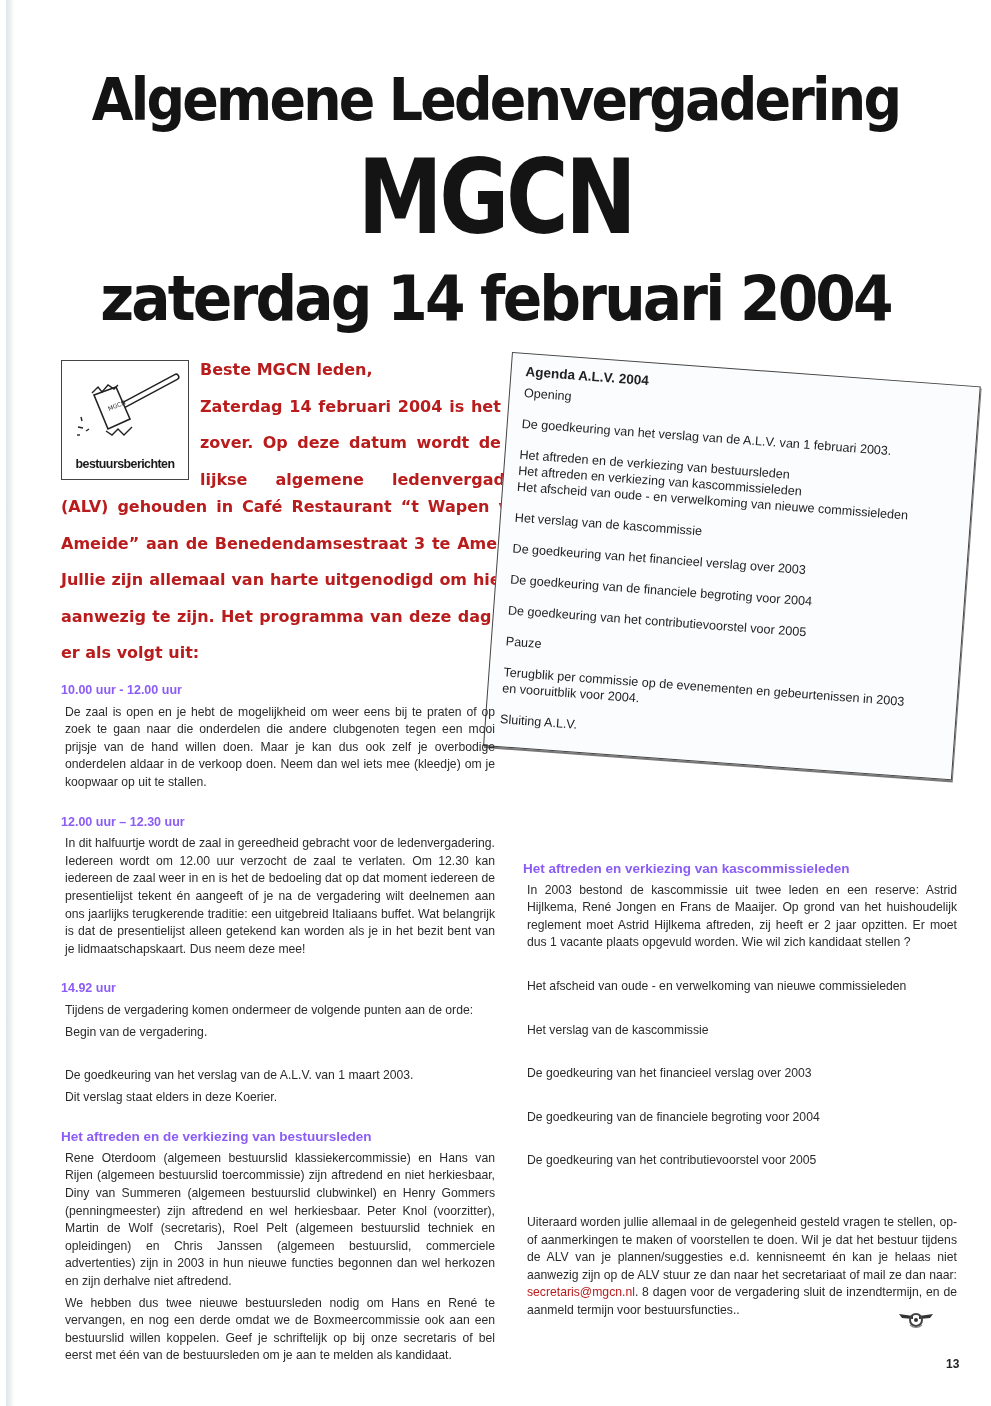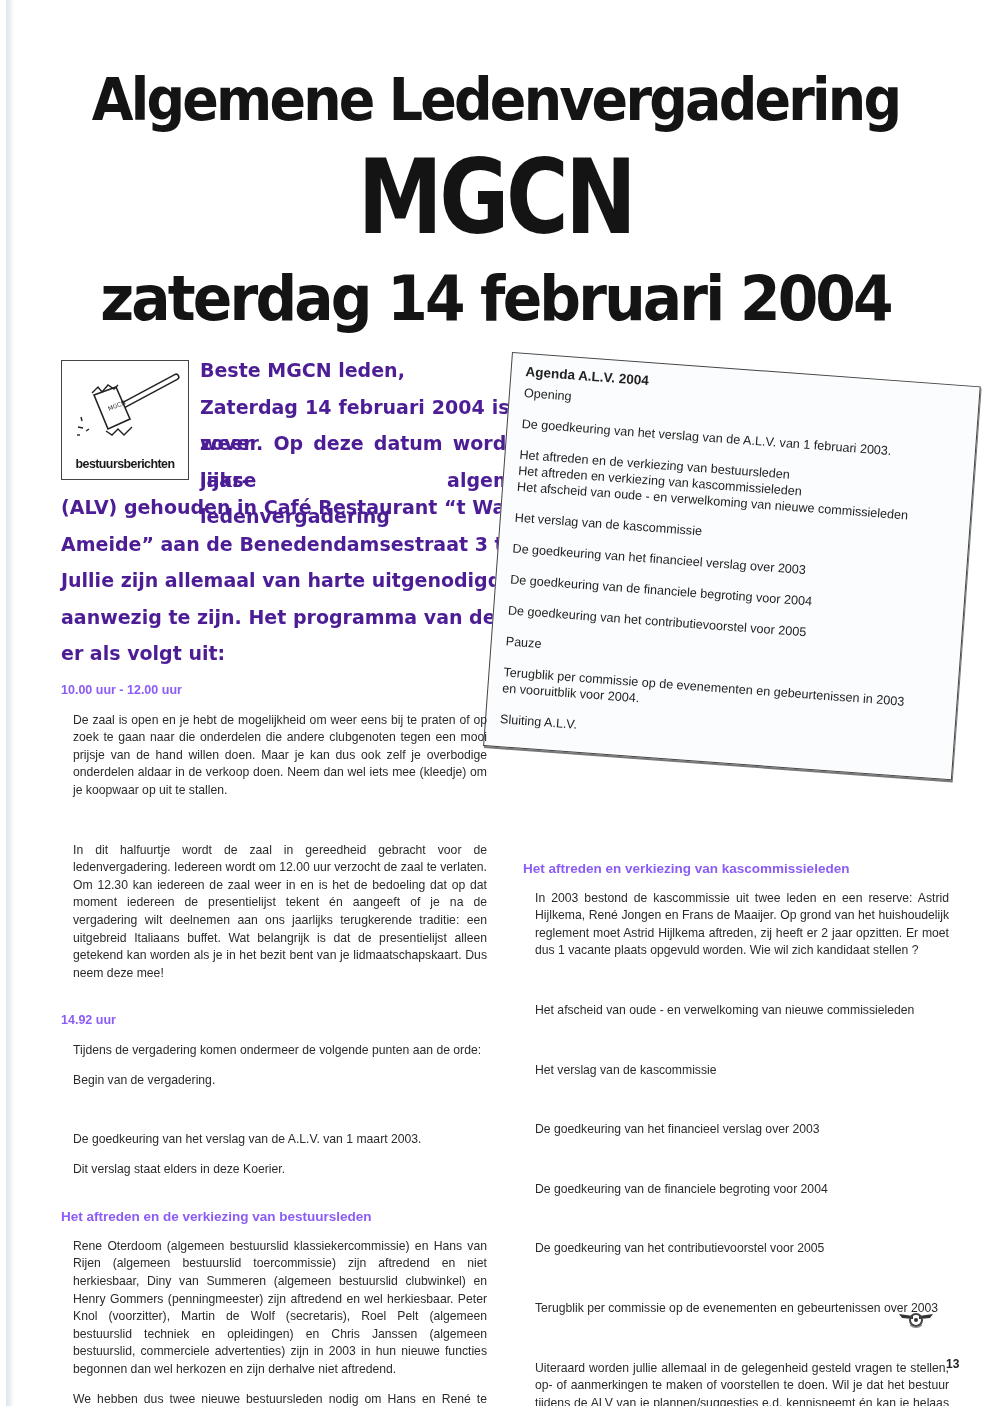--- a/index.html
+++ b/index.html
@@ -26,41 +26,41 @@
       border: 1.5px solid #444; background: #fff; box-sizing: border-box;
     }
     .logo-box svg { position: absolute; left: 10px; top: 4px; }
     .logo-label {
       position: absolute; left: 0; right: 0; bottom: 8px; text-align: center;
       font-family: "Liberation Sans", sans-serif; font-weight: bold; font-size: 13.5px;
       letter-spacing: -0.6px; transform: scaleX(0.92);
     }
 
     .intro {
-      position: absolute; font-family: "DejaVu Sans", sans-serif; font-size: 19px;
-      font-weight: bold; color: #4c1d95; line-height: 36.5px;
+      position: absolute; font-family: "DejaVu Sans", sans-serif; font-size: 16px;
+      font-weight: bold; color: #b91c1c; line-height: 36.5px;
     }
     .intro-top { left: 200px; top: 352px; width: 352px; text-align: justify; }
     .intro-top .line { display: block; text-align: justify; text-align-last: justify; height: 36.5px; }
     .intro-top .line.first { text-align-last: left; }
     .intro-bottom { left: 61px; top: 489px; width: 470px; }
     .intro-bottom .line { display: block; text-align: justify; text-align-last: justify; height: 36.5px; white-space: nowrap; }
     .intro-bottom .line.last { text-align-last: left; }
 
     .col-left {
       position: absolute; left: 61px; top: 682px; width: 438px;
       font-family: "Liberation Sans", sans-serif; font-size: 12.2px; line-height: 17.6px; color: #2b2b2b;
     }
     .col-right {
       position: absolute; left: 523px; top: 860px; width: 438px;
       font-family: "Liberation Sans", sans-serif; font-size: 12.2px; line-height: 17.6px; color: #2b2b2b;
     }
     .sec-head { font-weight: bold; color: #8b5cf6; margin: 0; font-size: 12.5px; }
     .sec-head.big { font-size: 13.5px; }
-    .para { margin: 12px; text-align: justify; }
+    .para { margin: 4px; text-align: justify; }
     .gap { height: 18px; }
 
     .agenda {
       position: absolute; left: 512px; top: 352px; width: 470px; height: 395px;
       border: 1px solid #444; background: #fbfcfd; box-sizing: border-box;
       transform: rotate(4.2deg); transform-origin: 0 0;
       font-family: "Liberation Sans", sans-serif; color: #222; font-size: 12.6px;
       padding: 10px 10px 0 14px;
       box-shadow: 1px 2px 0 #777;
     }
@@ -129,20 +129,21 @@
   <p class="agenda-item sp">Pauze</p>
   <p class="agenda-item sp">Terugblik per commissie op de evenementen en gebeurtenissen in 2003</p>
   <p class="agenda-item tight">en vooruitblik voor 2004.</p>
   <p class="agenda-item sp">Sluiting A.L.V.</p>
 </div>
 
 <div class="col-left">
   <p class="sec-head">10.00 uur - 12.00 uur</p>
   <p class="para">De zaal is open en je hebt de mogelijkheid  om weer eens bij te praten of op zoek te gaan naar die onderdelen die andere clubgenoten tegen een mooi prijsje van de hand willen doen. Maar je kan dus ook zelf je overbodige onderdelen aldaar in de verkoop doen. Neem dan wel iets mee (kleedje) om je koopwaar op uit te stallen.</p>
   <div class="gap"></div>
+  <p class="sec-head">12.00 uur – 12.30 uur</p>
   <p class="para">In dit halfuurtje wordt de zaal in gereedheid gebracht voor de ledenvergadering. Iedereen wordt om 12.00 uur verzocht de zaal te verlaten. Om 12.30 kan iedereen de zaal weer in en is het de bedoeling dat op dat moment iedereen de presentielijst tekent én aangeeft of je na de vergadering wilt deelnemen aan ons jaarlijks terugkerende traditie: een uitgebreid Italiaans buffet. Wat belangrijk is dat de presentielijst alleen getekend kan worden als je in het bezit bent van je lidmaatschapskaart. Dus neem deze mee!</p>
   <div class="gap"></div>
   <p class="sec-head">14.92 uur</p>
   <p class="para">Tijdens de vergadering komen ondermeer de volgende punten aan de orde:</p>
   <p class="para">Begin van de vergadering.</p>
   <div class="gap"></div>
   <p class="para">De goedkeuring van het verslag van de A.L.V. van 1 maart 2003.</p>
   <p class="para">Dit verslag staat elders in deze Koerier.</p>
   <div class="gap"></div>
   <p class="sec-head big">Het aftreden en de verkiezing van bestuursleden</p>
@@ -157,21 +158,20 @@
   <p class="para">Het afscheid van oude - en verwelkoming van nieuwe commissieleden</p>
   <div class="gap"></div>
   <p class="para">Het verslag van de kascommissie</p>
   <div class="gap"></div>
   <p class="para">De goedkeuring van het financieel verslag over 2003</p>
   <div class="gap"></div>
   <p class="para">De goedkeuring van de financiele begroting voor 2004</p>
   <div class="gap"></div>
   <p class="para">De goedkeuring van het contributievoorstel voor 2005</p>
   <div class="gap"></div>
-  <p class="para">Terugblik per commissie op de evenementen en gebeurtenissen over 2003</p>
   <div class="gap"></div>
   <p class="para"><span>Uiteraard worden jullie allemaal in de gelegenheid gesteld vragen te stellen, op- of aanmerkingen te maken of voorstellen te doen. Wil je dat het bestuur tijdens de ALV van je plannen/suggesties e.d. kennisneemt én kan je helaas niet aanwezig zijn op de ALV stuur ze dan naar het secretariaat of mail ze dan naar: </span><span class="email">secretaris@mgcn.nl</span><span>. 8 dagen voor de vergadering sluit de inzendtermijn, en de aanmeld termijn voor bestuursfuncties..</span></p>
 </div>
 
 <svg class="emblem" width="36" height="22" viewBox="0 0 36 22">
   <path d="M1 5 L15 7 L15 10 L4 9 Z" fill="#333"></path>
   <path d="M35 5 L21 7 L21 10 L32 9 Z" fill="#333"></path>
   <circle cx="18" cy="11" r="6" fill="none" stroke="#444" stroke-width="2"></circle>
   <circle cx="18" cy="11" r="2" fill="#333"></circle>
   <path d="M12 16 Q18 21 24 16" fill="none" stroke="#888" stroke-width="1.2"></path>

